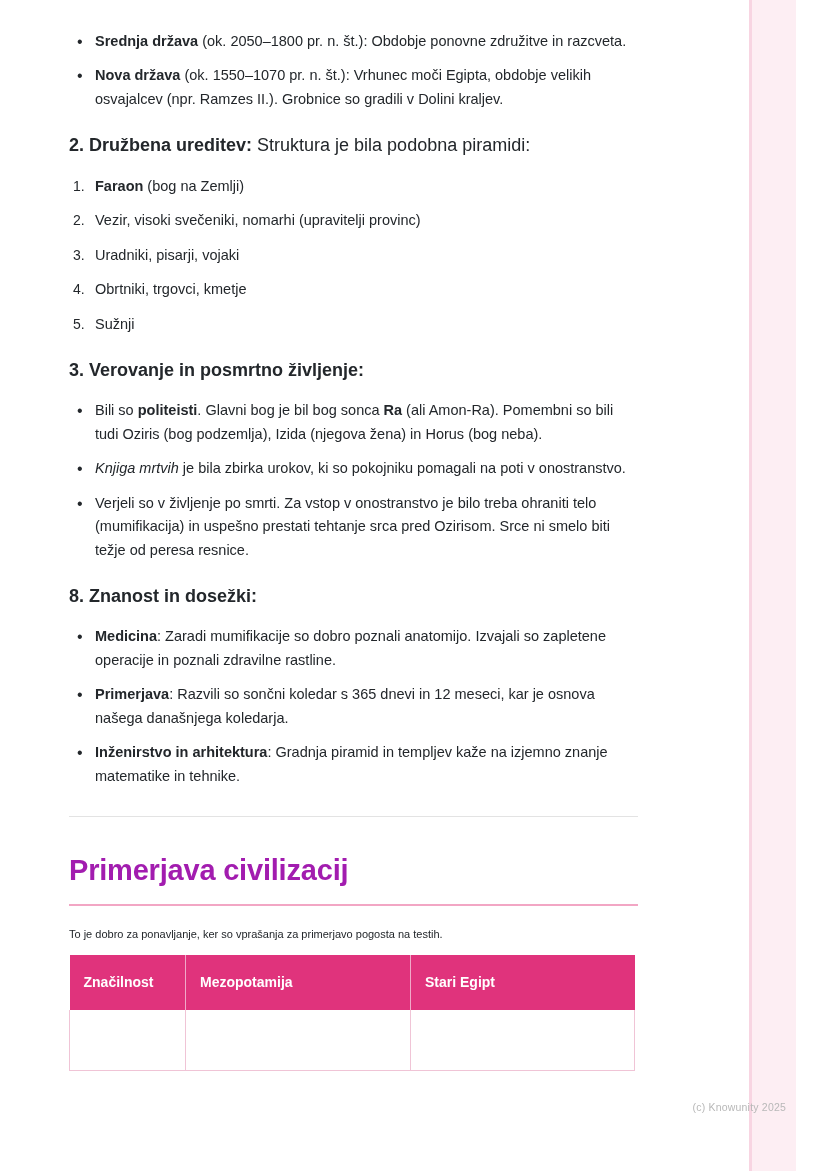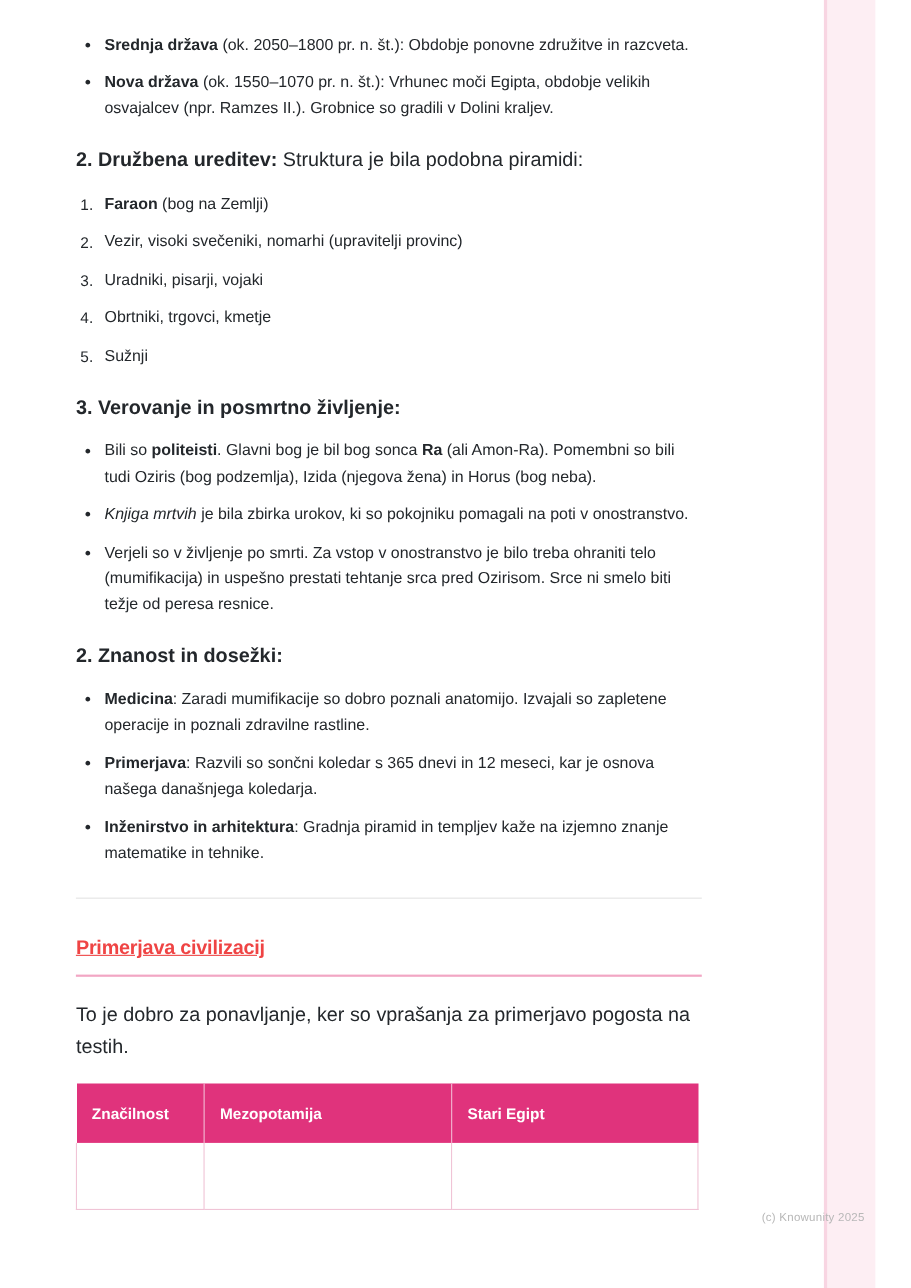--- a/index.html
+++ b/index.html
@@ -85,36 +85,35 @@
   i, em { font-style: italic; }
 
   .rule {
     border: none;
     border-top: 1px solid #e3e3e3;
     margin: 28px 0 0 0;
     width: 569px;
   }
 
   h2.section-title {
-    color: #ef4444;
-    font-size: 18px;
+    color: #a21caf;
+    font-size: 29px;
     font-weight: bold;
     margin: 30px 0 0 0;
     letter-spacing: -0.2px;
-    text-decoration: underline;
   }
   .title-underline {
     border: none;
     border-top: 2px solid #f2a6c4;
     margin: 10px 0 0 0;
     width: 569px;
   }
   .lead-text {
     margin-top: 20px;
-    font-size: 18px;
+    font-size: 11px;
   }
 
   table.compare {
     border-collapse: collapse;
     width: 565px;
     table-layout: fixed;
   }
   table.compare th {
     background: #e0337c;
     color: #ffffff;
@@ -195,21 +194,21 @@
         <span>Bili so </span><b>politeisti</b><span>. Glavni bog je bil bog sonca </span><b>Ra</b><span> (ali Amon-Ra). Pomembni so bili tudi Oziris (bog podzemlja), Izida (njegova žena) in Horus (bog neba).</span>
       </li>
       <li>
         <i>Knjiga mrtvih</i><span> je bila zbirka urokov, ki so pokojniku pomagali na poti v onostranstvo.</span>
       </li>
       <li>
         <span>Verjeli so v življenje po smrti. Za vstop v onostranstvo je bilo treba ohraniti telo (mumifikacija) in uspešno prestati tehtanje srca pred Ozirisom. Srce ni smelo biti težje od peresa resnice.</span>
       </li>
     </ul>
 
-    <div class="heading">2. Znanost in dosežki:</div>
+    <div class="heading">8. Znanost in dosežki:</div>
 
     <ul class="bullets">
       <li>
         <b>Medicina</b><span>: Zaradi mumifikacije so dobro poznali anatomijo. Izvajali so zapletene operacije in poznali zdravilne rastline.</span>
       </li>
       <li>
         <b>Primerjava</b><span>: Razvili so sončni koledar s 365 dnevi in 12 meseci, kar je osnova našega današnjega koledarja.</span>
       </li>
       <li>
         <b>Inženirstvo in arhitektura</b><span>: Gradnja piramid in templjev kaže na izjemno znanje matematike in tehnike.</span>

